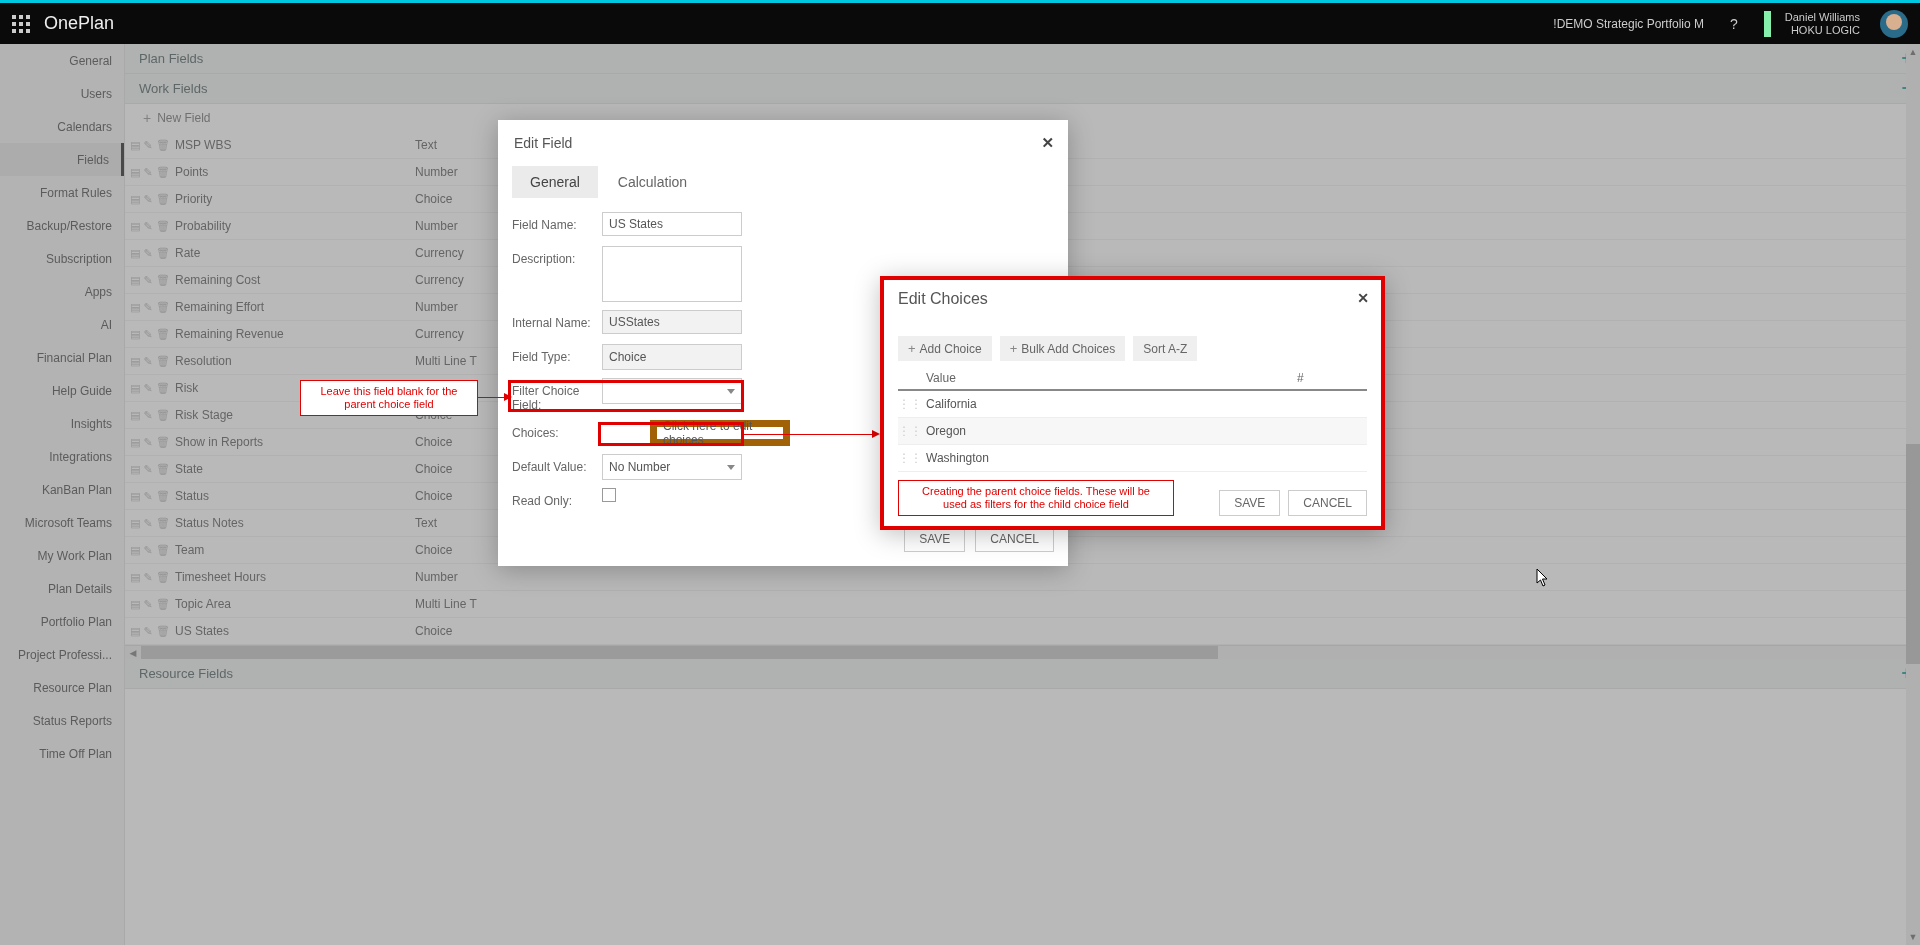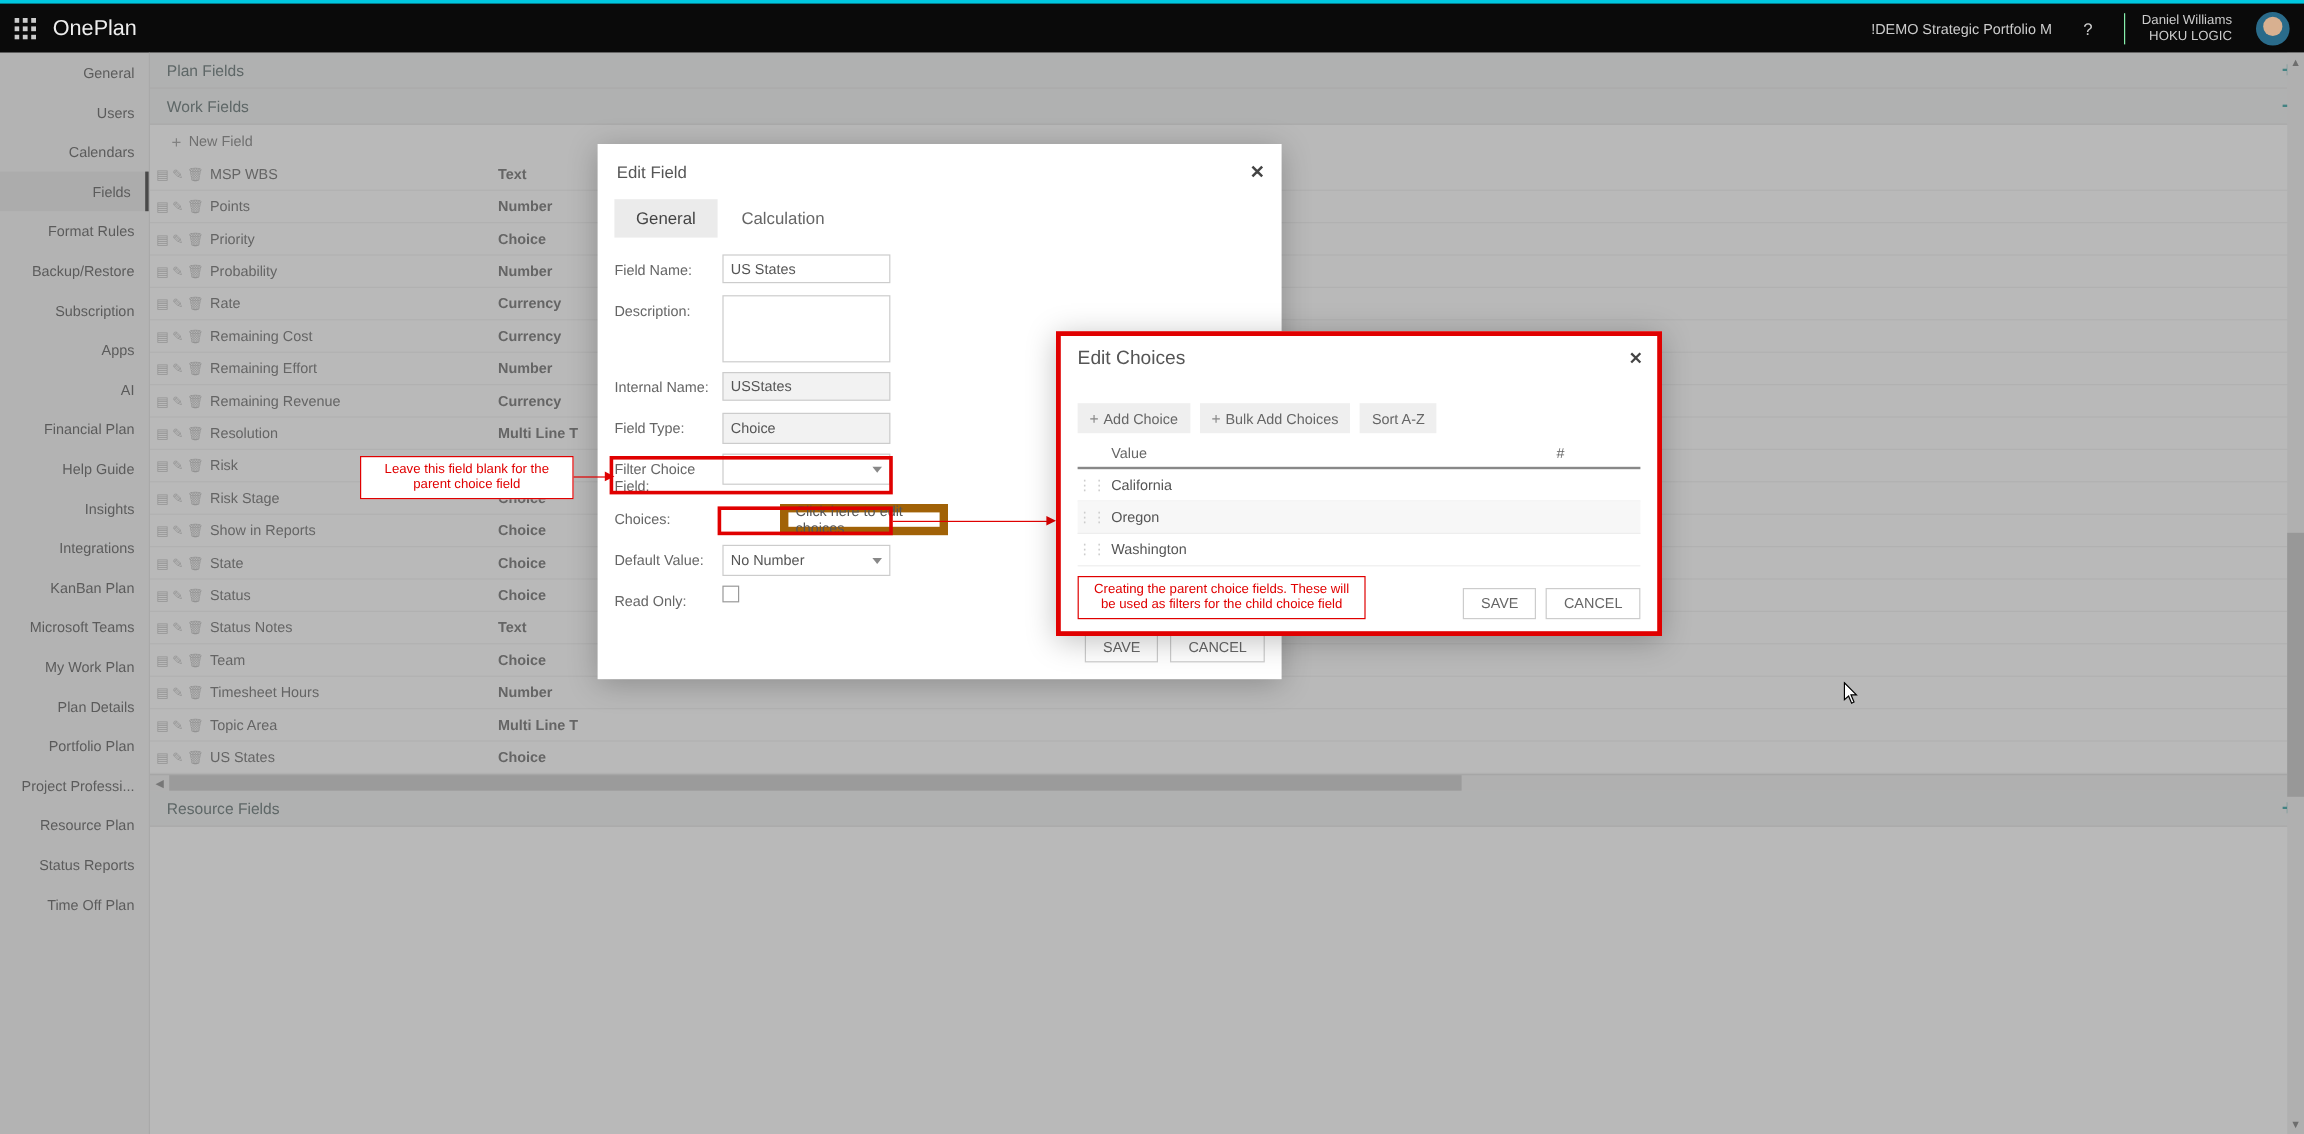--- a/index.html
+++ b/index.html
@@ -24,21 +24,21 @@
   color: #ddd;
   padding: 0 12px;
 }
 .apps-icon { width: 18px; height: 18px; margin-right: 14px; display:inline-block; }
 .apps-icon svg{width:18px;height:18px;fill:#ccc;}
 .brand { font-size: 18px; font-weight: 400; color: #eee; }
 .topbar .spacer { flex: 1; }
 .top-right { display:flex; align-items:center; gap:20px; }
 .portfolio-sel { font-size:12px; color:#ccc; }
 .help-q { color:#ccc; font-size:14px; padding:0 6px; }
-.user-block { text-align:right; font-size:11px; line-height:13px; color:#ccc; border-left:1px solid #86efac; padding-left:14px; }
+.user-block { text-align:right; font-size:11px; line-height:13px; color:#ccc; border-left:7px solid #86efac; padding-left:14px; }
 .avatar-circle { width:28px;height:28px;border-radius:50%;background:#2a6b8a;display:inline-block;position:relative;overflow:hidden;}
 .avatar-circle::after{content:"";position:absolute;left:6px;top:4px;width:16px;height:16px;border-radius:50%;background:#d8b090;}
 
 
 .shade {
   position: absolute;
   top: 44px; left: 0; right: 0; bottom: 0;
   background: rgba(100,100,100,0.45);
   pointer-events: none;
 }
@@ -93,21 +93,21 @@
 .field-row {
   height: 27px;
   display:flex;
   align-items:center;
   border-bottom:1px solid #f0f0f0;
   font-size:12px;
   color:#666;
 }
 .field-row .icons {width:50px;display:flex;gap:4px;justify-content:center;color:#bbb;font-size:11px;}
 .field-row .fname {width:240px;}
-.field-row .ftype {width:120px;font-weight:bold;}
+.field-row .ftype {width:120px;}
 .grid-body::-webkit-scrollbar{width:8px;height:8px;}
 .grid-body::-webkit-scrollbar-thumb{background:#bbb;}
 
 .hscroll { height:14px;background:#eee;border-top:1px solid #ddd;position:relative;}
 .hscroll .thumb{position:absolute;left:0;top:0;height:100%;width:60%;background:#c8c8c8;}
 .hscroll .arrow{position:absolute;top:0;width:16px;height:100%;display:flex;align-items:center;justify-content:center;color:#888;font-size:9px;}
 .hscroll .arrow.right{right:0;}
 
 
 .vscroll{position:absolute;right:0;top:0;width:14px;height:100%;background:#efefef;}
@@ -459,21 +459,21 @@
       </div>
       <div class="choice-row alt">
         <div class="grip">⋮⋮</div>
         <div class="cval">Oregon</div>
       </div>
       <div class="choice-row">
         <div class="grip">⋮⋮</div>
         <div class="cval">Washington</div>
       </div>
     </div>
-  <div class="note-box" style="position:absolute;left:14px;bottom:10px;width:240px;">
+  <div class="note-box" style="position:absolute;left:14px;bottom:10px;width:276px;">
     <span>Creating the parent choice fields. These will be used as filters for the child choice field</span>
   </div>
   <div class="actions">
     <button class="btn">SAVE</button>
     <button class="btn">CANCEL</button>
   </div>
 </div>
 
 <div class="cursor">
   <svg viewBox="0 0 14 20">

